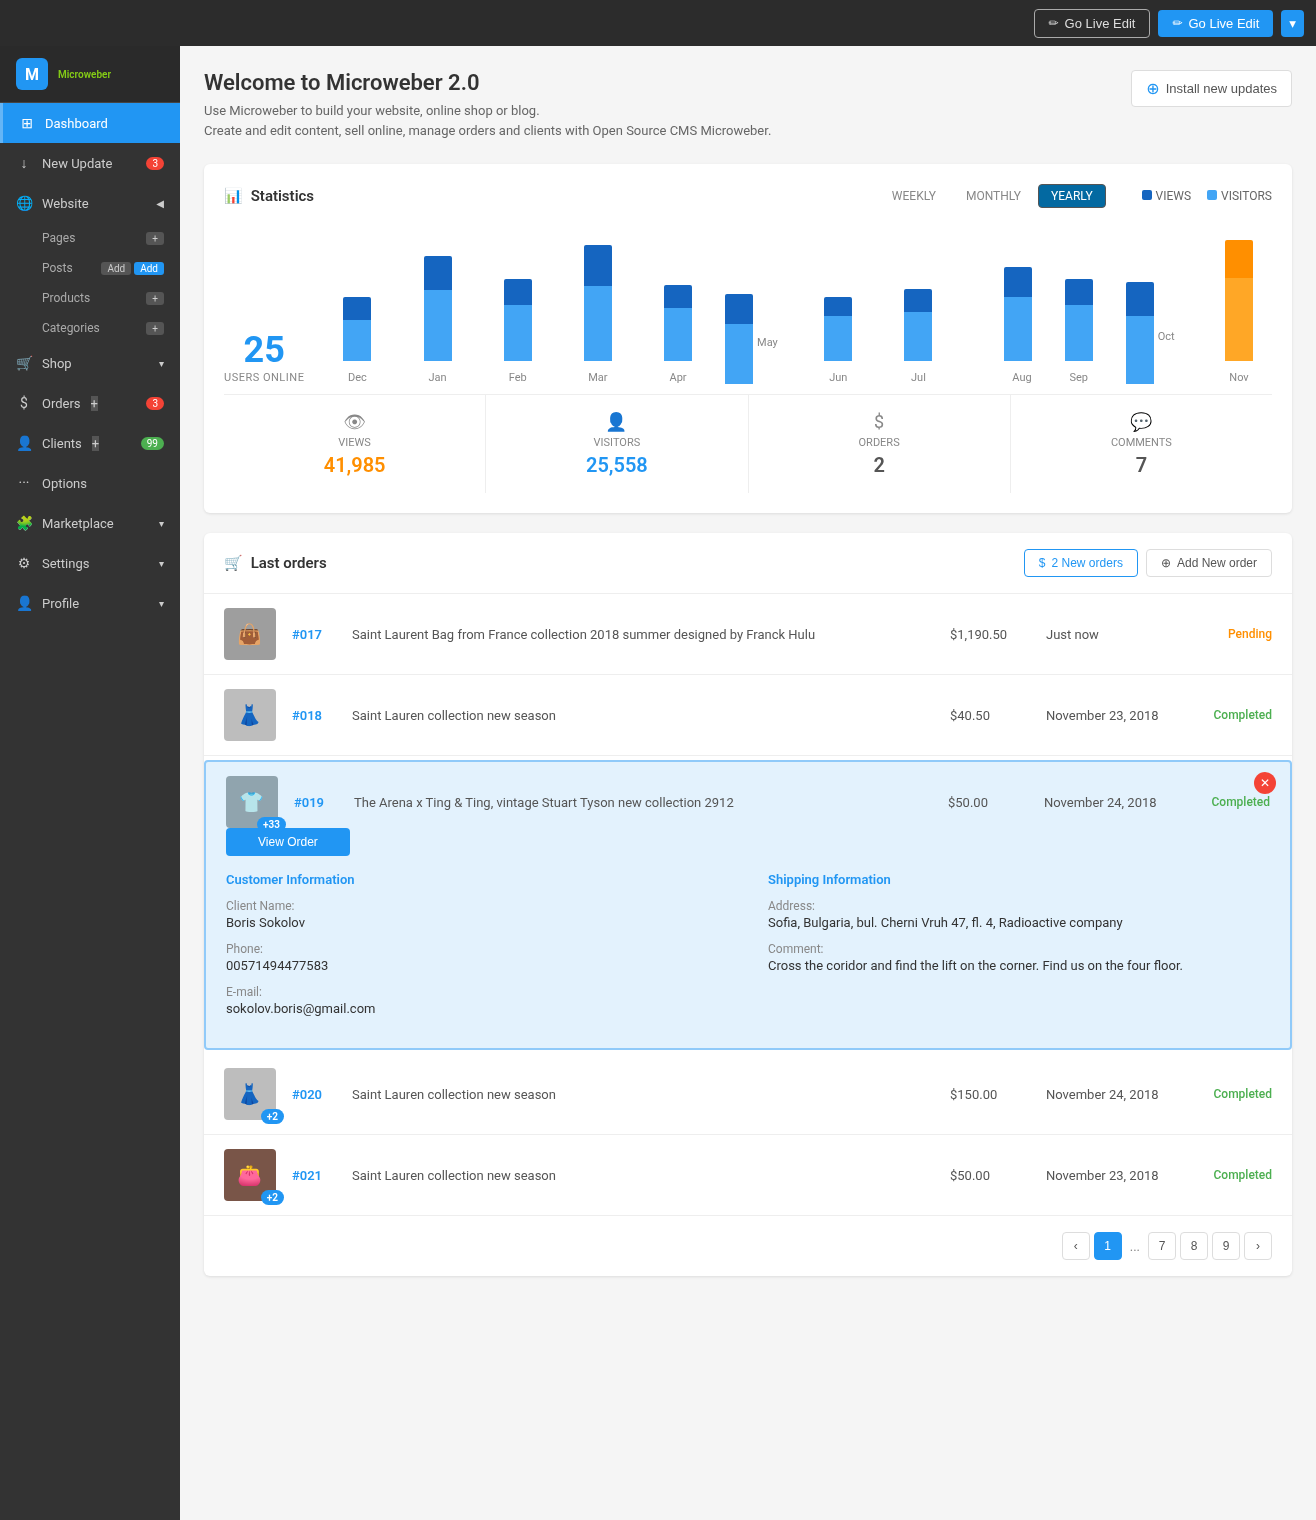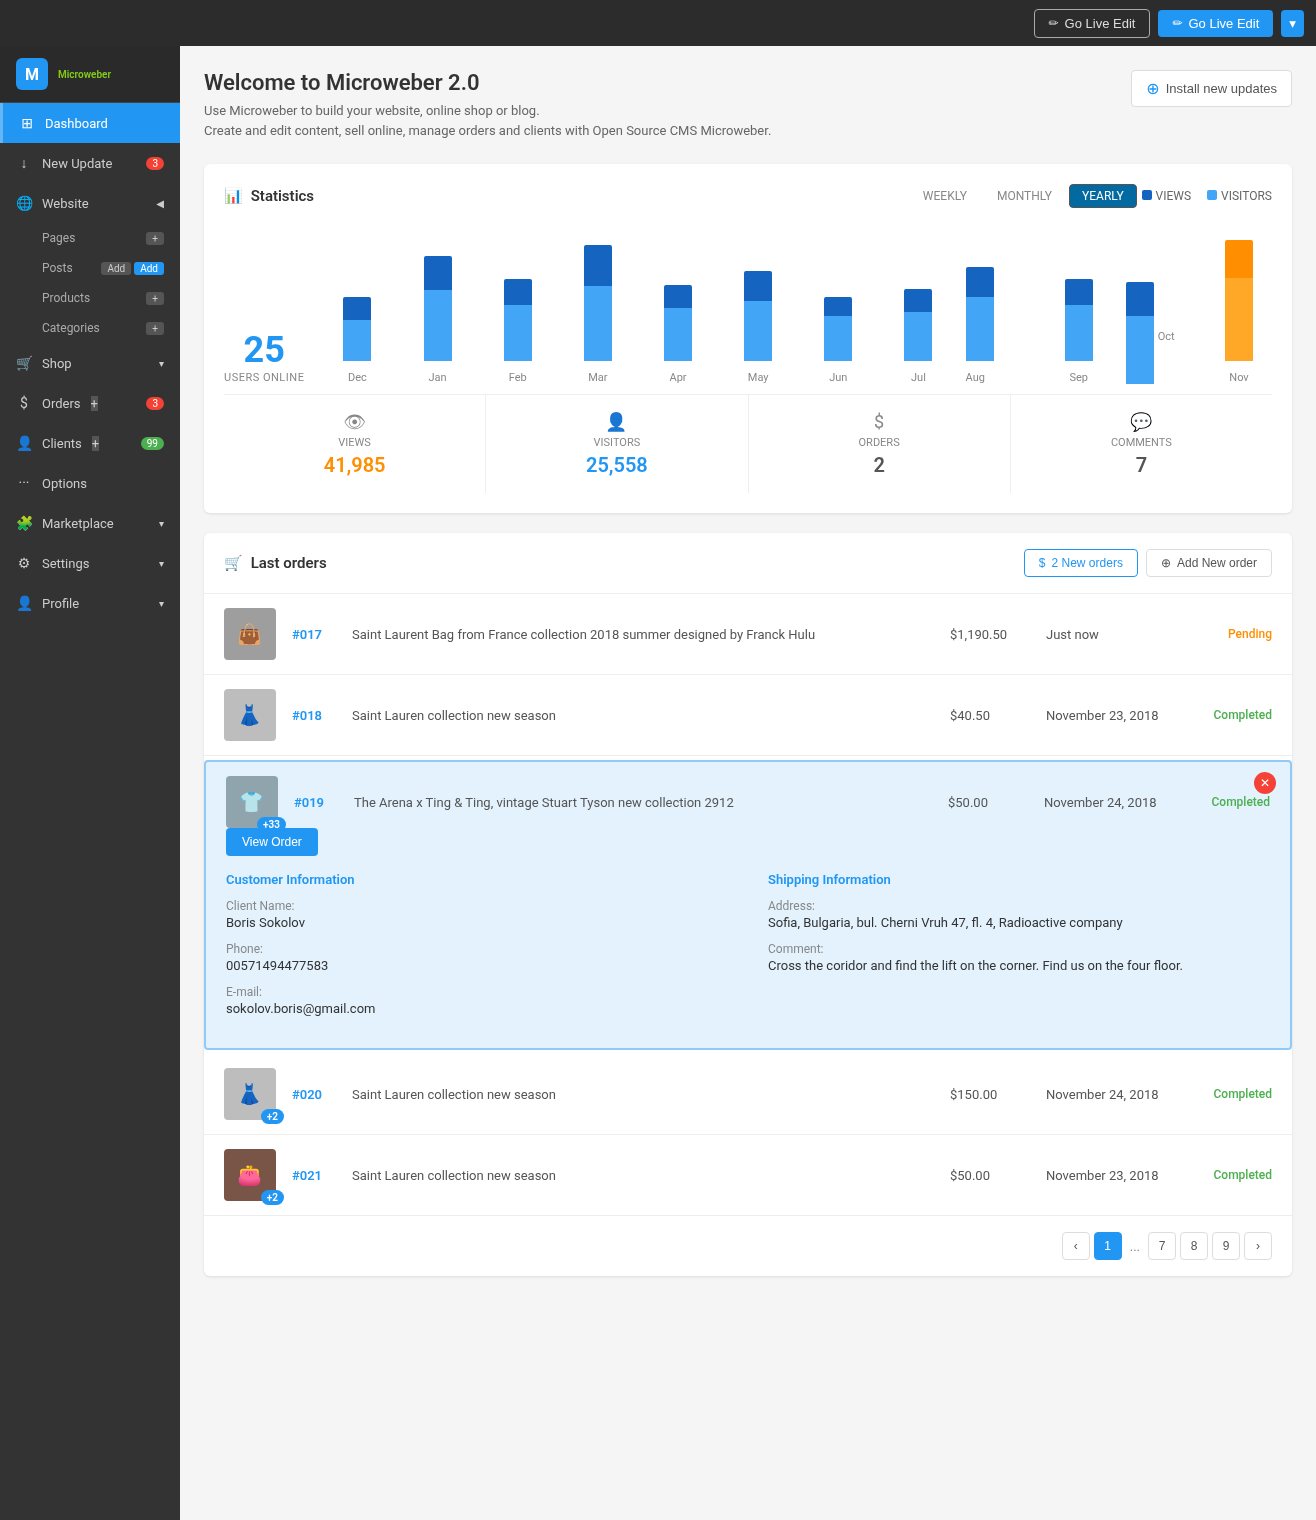--- a/index.html
+++ b/index.html
@@ -79,21 +79,21 @@
     .order-id { color: #2196f3; font-size: 13px; font-weight: 600; min-width: 44px; }
     .order-name { flex: 1; font-size: 13px; color: #555; }
     .order-price { min-width: 80px; font-size: 13px; color: #555; }
     .order-date { min-width: 130px; font-size: 13px; color: #555; }
     .order-status { min-width: 80px; font-size: 12px; font-weight: 500; text-align: right; }
     .status-pending { color: #ff8f00; }
     .status-completed { color: #4caf50; }
 
     
     .expanded-content { padding: 0 20px 20px; }
-    .view-order-btn { background: #2196f3; color: #fff; border: none; padding: 7px 16px; border-radius: 4px; font-size: 12px; cursor: pointer; margin-bottom: 16px; }
+    .view-order-btn { background: #2196f3; color: #fff; border: none; padding: 7px 32px; border-radius: 4px; font-size: 12px; cursor: pointer; margin-bottom: 16px; }
     .info-grid { display: flex; gap: 40px; }
     .info-col { flex: 1; }
     .info-section-title { color: #2196f3; font-size: 13px; font-weight: 600; margin-bottom: 12px; }
     .info-label { font-size: 12px; color: #888; margin-bottom: 2px; }
     .info-value { font-size: 13px; color: #333; margin-bottom: 12px; }
     .close-btn { background: #f44336; color: #fff; border: none; border-radius: 50%; width: 22px; height: 22px; font-size: 12px; cursor: pointer; display: flex; align-items: center; justify-content: center; }
 
     .expanded-header { display: flex; align-items: center; gap: 16px; padding: 14px 20px 0; position: relative; }
     .expanded-close { position: absolute; top: 10px; right: 14px; }
 
@@ -234,21 +234,21 @@
         <span>Install new updates</span>
       </button>
     </div>
 
     <div class="stats-card">
       <div class="stats-header">
         <div class="stats-title">
           <span style="color:#2196f3;">📊</span>
           <span>Statistics</span>
         </div>
-        <div style="display:flex;align-items:center;gap:5px;">
+        <div style="display:flex;align-items:center;gap:36px;">
           <div class="stats-tabs">
             <div class="stats-tab">WEEKLY</div>
             <div class="stats-tab">MONTHLY</div>
             <div class="stats-tab active">YEARLY</div>
           </div>
           <div class="stats-legend">
             <span><span class="legend-dot" style="background:#1565c0;"></span><span>VIEWS</span></span>
             <span><span class="legend-dot" style="background:#42a5f5;"></span><span>VISITORS</span></span>
           </div>
         </div>
@@ -288,42 +288,42 @@
               </div>
               <div class="bar-month">Mar</div>
             </div>
             <div class="bar-col" style="flex: 1 1 0%; display: flex; flex-direction: column; align-items: center;">
               <div style="display: flex; flex-direction: column; width: 28px; align-items: stretch;">
                 <div style="height: 23px; background: rgb(21, 101, 192); border-radius: 2px 2px 0px 0px;"></div>
                 <div style="height: 53px; background: rgb(66, 165, 245);"></div>
               </div>
               <div class="bar-month">Apr</div>
             </div>
-            <div class="bar-col" style="flex: 1 1 0%; display: flex; flex-direction: column; align-items: center;">
+            <div class="bar-col" style="flex: 1 1 0%; display: flex; flex-direction: row; align-items: center;">
               <div style="display: flex; flex-direction: column; width: 28px; align-items: stretch;">
                 <div style="height: 30px; background: rgb(21, 101, 192); border-radius: 2px 2px 0px 0px;"></div>
                 <div style="height: 60px; background: rgb(66, 165, 245);"></div>
               </div>
               <div class="bar-month">May</div>
             </div>
             <div class="bar-col" style="flex: 1 1 0%; display: flex; flex-direction: column; align-items: center;">
               <div style="display: flex; flex-direction: column; width: 28px; align-items: stretch;">
                 <div style="height: 19px; background: rgb(21, 101, 192); border-radius: 2px 2px 0px 0px;"></div>
                 <div style="height: 45px; background: rgb(66, 165, 245);"></div>
               </div>
               <div class="bar-month">Jun</div>
             </div>
             <div class="bar-col" style="flex: 1 1 0%; display: flex; flex-direction: column; align-items: center;">
               <div style="display: flex; flex-direction: column; width: 28px; align-items: stretch;">
                 <div style="height: 23px; background: rgb(21, 101, 192); border-radius: 2px 2px 0px 0px;"></div>
                 <div style="height: 49px; background: rgb(66, 165, 245);"></div>
               </div>
               <div class="bar-month">Jul</div>
             </div>
-            <div class="bar-col" style="flex: 1 1 0%; display: flex; flex-direction: column; align-items: flex-start;">
+            <div class="bar-col" style="flex: 1 1 0%; display: flex; flex-direction: column; align-items: flex-end;">
               <div style="display: flex; flex-direction: column; width: 28px; align-items: stretch;">
                 <div style="height: 30px; background: rgb(21, 101, 192); border-radius: 2px 2px 0px 0px;"></div>
                 <div style="height: 64px; background: rgb(66, 165, 245);"></div>
               </div>
               <div class="bar-month">Aug</div>
             </div>
             <div class="bar-col" style="flex: 1 1 0%; display: flex; flex-direction: column; align-items: center;">
               <div style="display: flex; flex-direction: column; width: 28px; align-items: stretch;">
                 <div style="height: 26px; background: rgb(21, 101, 192); border-radius: 2px 2px 0px 0px;"></div>
                 <div style="height: 56px; background: rgb(66, 165, 245);"></div>

